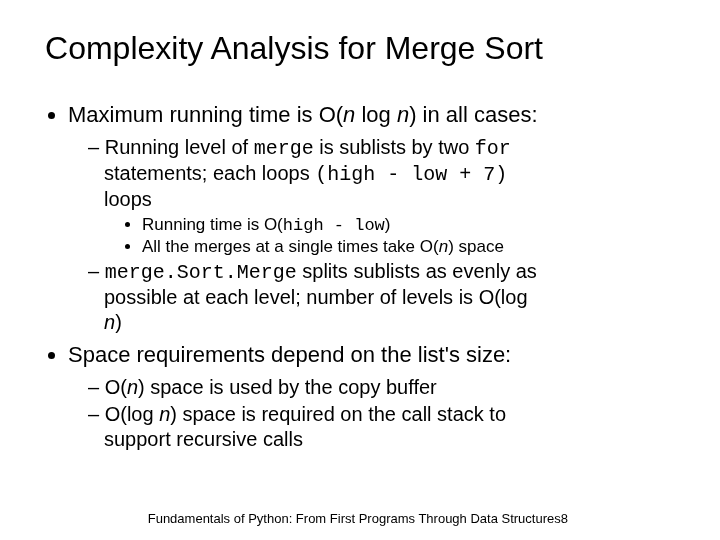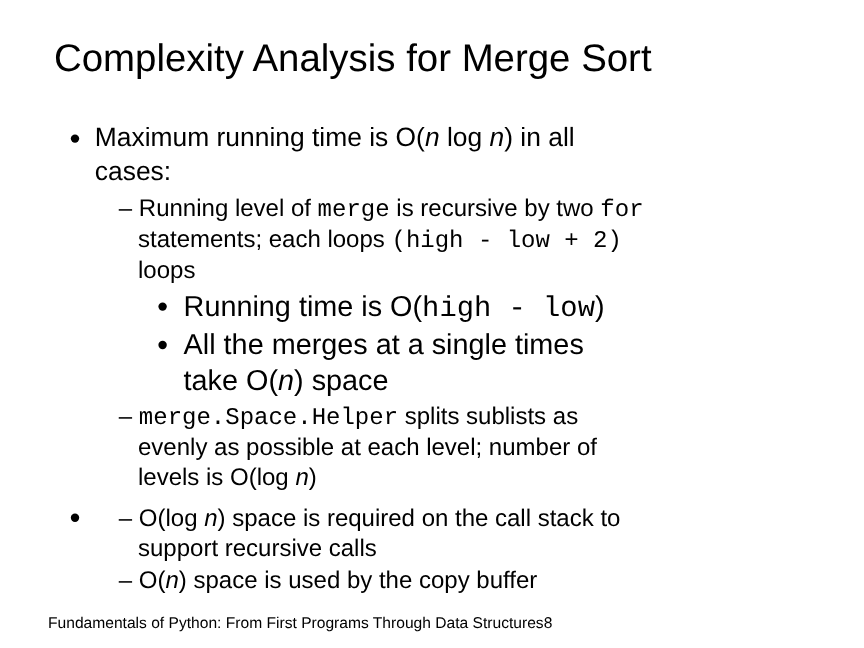--- a/index.html
+++ b/index.html
@@ -19,21 +19,21 @@
     padding: 30px 60px 0 40px;
   }
   .title {
     font-size: 32px;
     text-align: center;
     margin: 0 0 34px 0;
     font-weight: normal;
   }
   ul.top {
     list-style: disc;
-    margin: 11px;
+    margin: 0;
     padding-left: 28px;
     font-size: 22px;
   }
   ul.top > li {
     margin-bottom: 6px;
     line-height: 1.25;
   }
   ul.sub1 {
     list-style: none;
     margin: 6px 0 0 0;
@@ -46,74 +46,75 @@
     line-height: 1.25;
     margin-bottom: 2px;
   }
   ul.sub1 > li::before {
     content: "– ";
   }
   ul.sub2 {
     list-style: disc;
     margin: 2px 0 2px 0;
     padding-left: 38px;
-    font-size: 24px;
+    font-size: 17px;
   }
   ul.sub2 > li {
     text-indent: 0;
     padding-left: 0;
     line-height: 1.25;
   }
   .i { font-style: italic; }
   .mono { font-family: Liberation Mono, monospace; }
   .footer {
     position: absolute;
     bottom: 14px;
     left: 40px;
-    right: 24px;
+    right: 40px;
     font-size: 13px;
     display: flex;
-    justify-content: flex-start;
+    justify-content: flex-end;
   }
 </style>
 </head>
 <body>
 
 <div class="slide">
 
   <h1 class="title">Complexity Analysis for Merge Sort</h1>
 
   <ul class="top">
     <li>
       <span>Maximum running time is O(</span><span class="i">n</span><span> log </span><span class="i">n</span><span>) in all cases:</span>
       <ul class="sub1">
         <li>
-          <span>Running level of </span><span class="mono">merge</span><span> is recursive by two </span><span class="mono">for</span><span> statements; each loops </span><span class="mono">(high - low + 2)</span><span> loops</span>
+          <span>Running level of </span><span class="mono">merge</span><span> is sublists by two </span><span class="mono">for</span><span> statements; each loops </span><span class="mono">(high - low + 7)</span><span> loops</span>
           <ul class="sub2">
             <li>
               <span>Running time is O(</span><span class="mono">high - low</span><span>)</span>
             </li>
             <li>
               <span>All the merges at a single times take O(</span><span class="i">n</span><span>) space</span>
             </li>
           </ul>
         </li>
         <li>
-          <span class="mono">merge.Space.Helper</span><span> splits sublists as evenly as possible at each level; number of levels is O(log </span><span class="i">n</span><span>)</span>
+          <span class="mono">merge.Sort.Merge</span><span> splits sublists as evenly as possible at each level; number of levels is O(log </span><span class="i">n</span><span>)</span>
         </li>
       </ul>
     </li>
 
     <li>
+      <span>Space requirements depend on the list's size:</span>
       <ul class="sub1">
         <li>
-          <span>O(log </span><span class="i">n</span><span>) space is required on the call stack to support recursive calls</span>
+          <span>O(</span><span class="i">n</span><span>) space is used by the copy buffer</span>
         </li>
         <li>
-          <span>O(</span><span class="i">n</span><span>) space is used by the copy buffer</span>
+          <span>O(log </span><span class="i">n</span><span>) space is required on the call stack to support recursive calls</span>
         </li>
       </ul>
     </li>
   </ul>
 
   <div class="footer">
     <span>Fundamentals of Python: From First Programs Through Data Structures</span>
     <span>8</span>
   </div>
 

